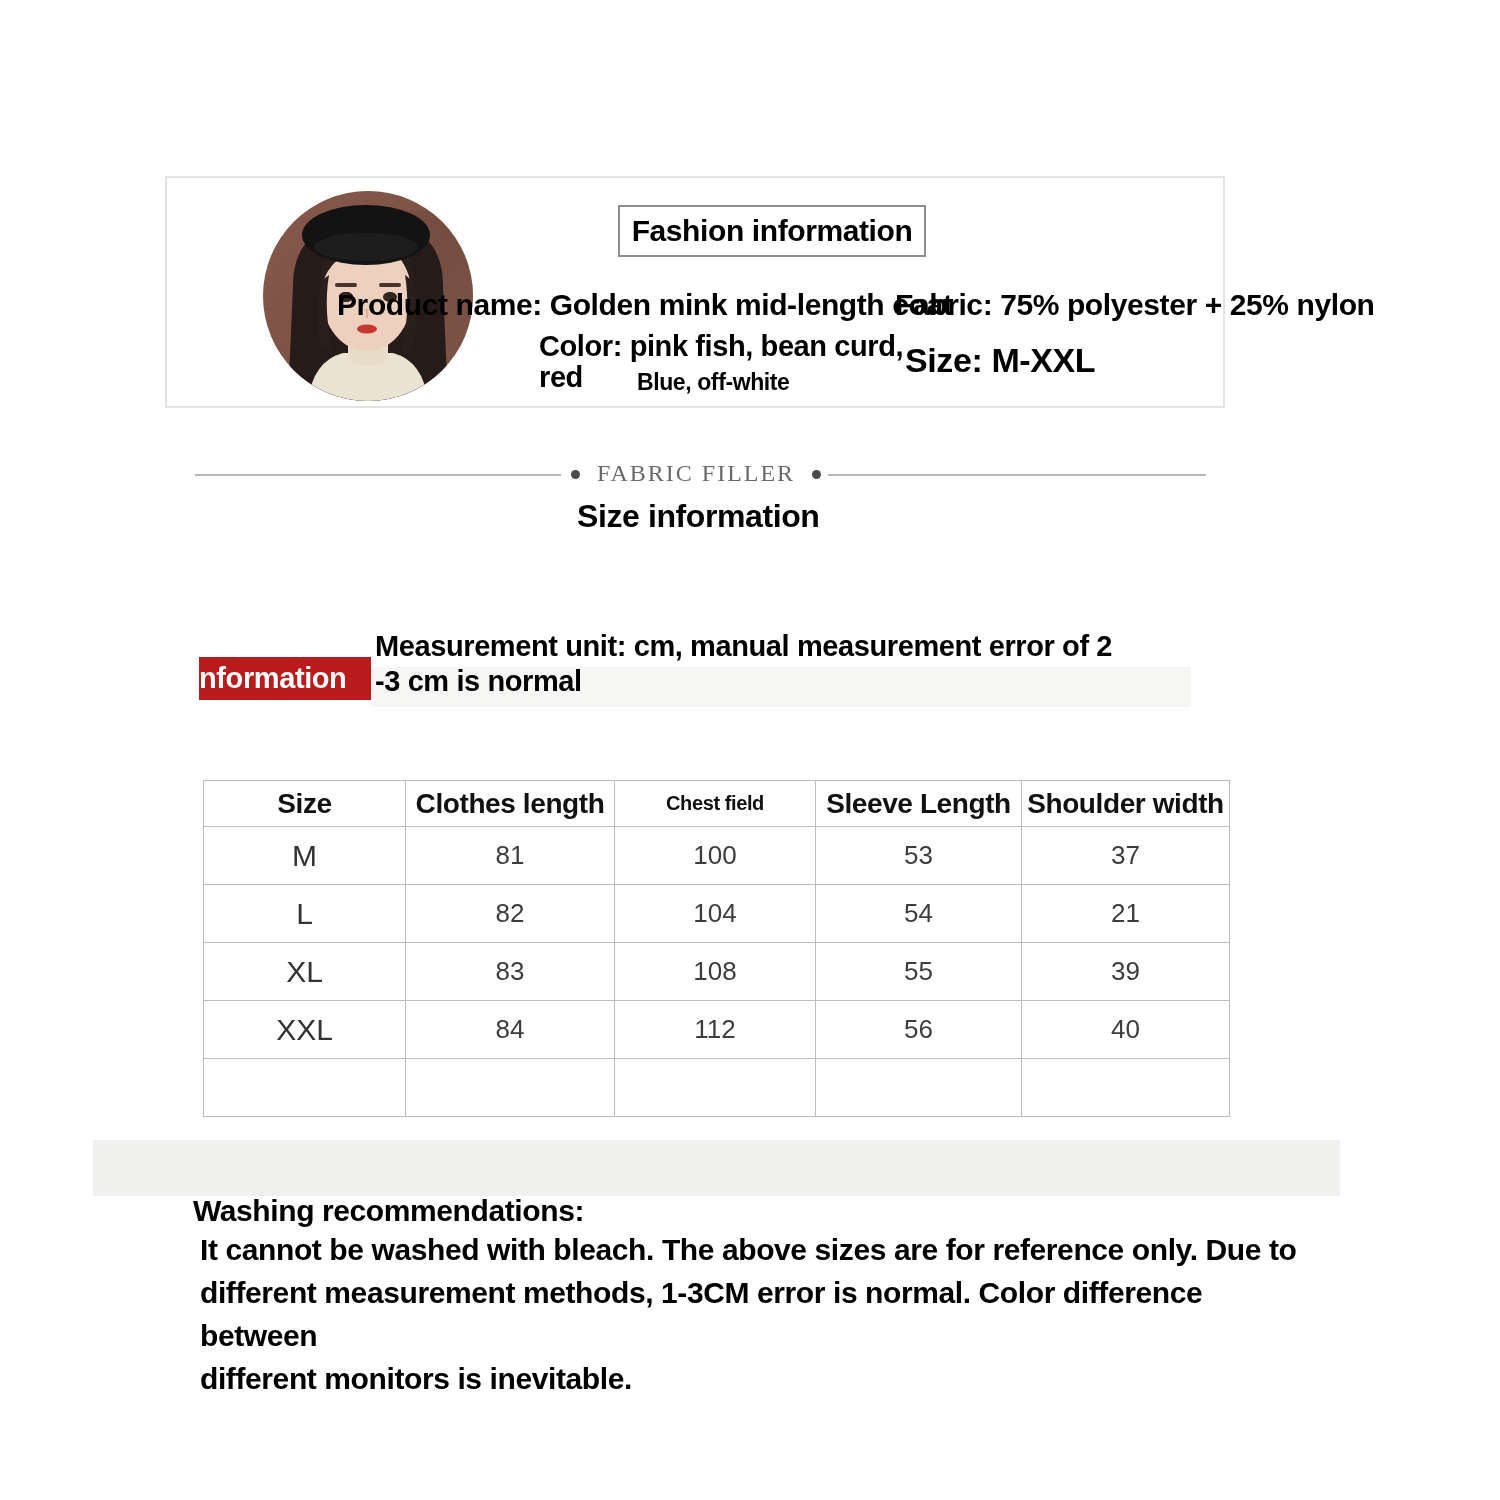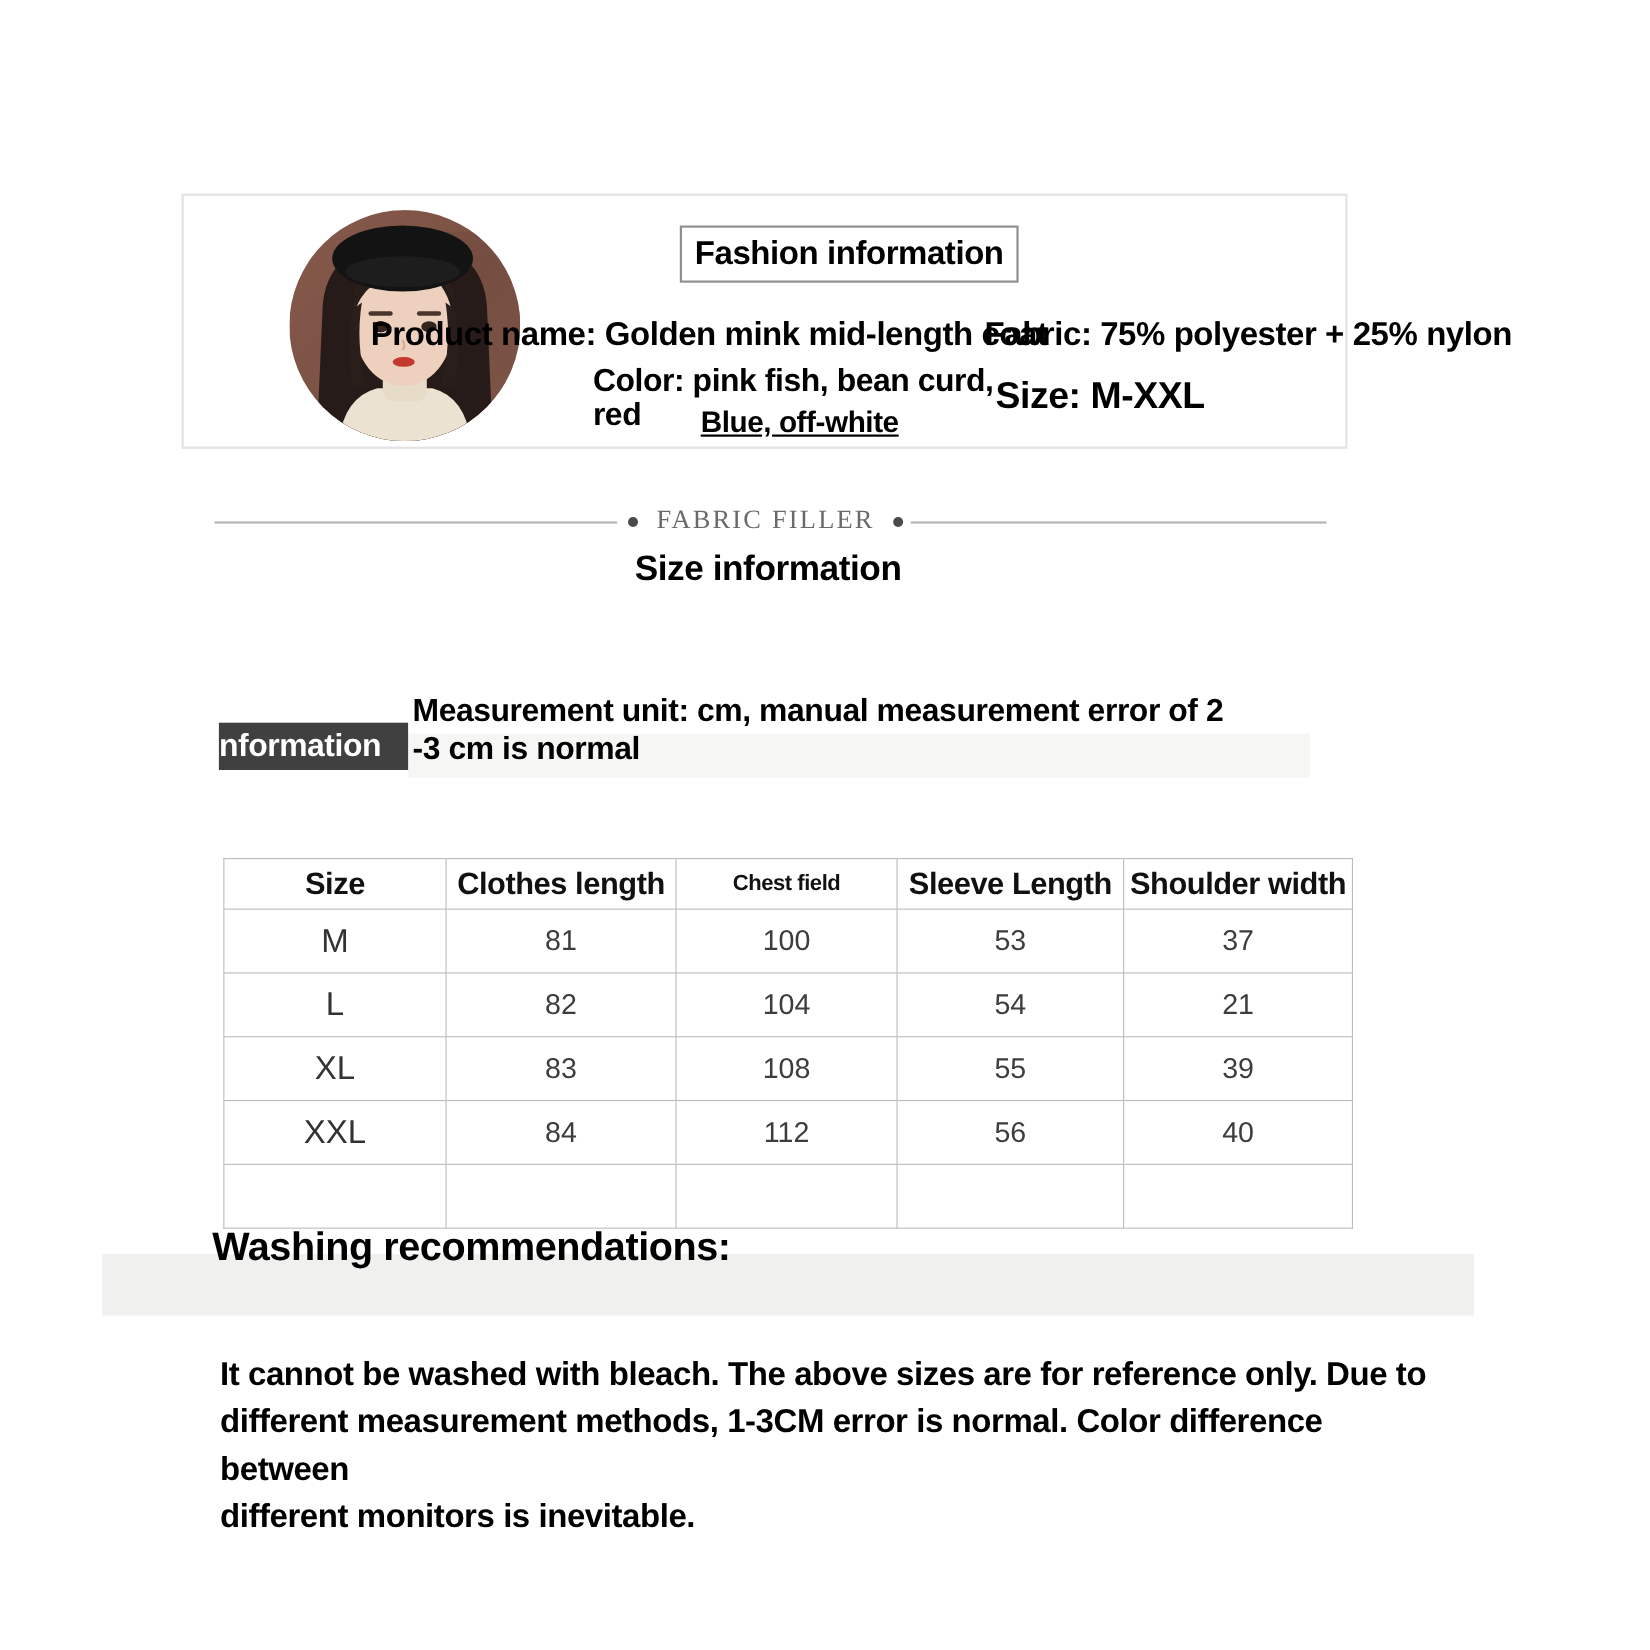--- a/index.html
+++ b/index.html
@@ -15,58 +15,58 @@
   .avatar-wrap { left:263px; top:191px; width:210px; height:210px; border-radius:50%; overflow:hidden; }
   .fashion-box {
     left:618px; top:205px; width:304px; height:48px; border:2px solid #8f8f8f;
     display:flex; align-items:center; justify-content:center;
     font-size:30px; font-weight:700; letter-spacing:-0.4px; background:#fff;
   }
   .product-name { left:337px; top:288px; font-size:30px; }
   .fabric-line  { left:895px; top:288px; font-size:30px; white-space:nowrap; }
   .color-line1  { left:539px; top:330px; font-size:29px; }
   .color-line2  { left:539px; top:361px; font-size:29px; }
-  .color-line3  { left:637px; top:369px; font-size:27px;text-decoration:underline; }
+  .color-line3  { left:637px; top:369px; font-size:23px; }
   .size-range   { left:905px; top:341px; font-size:34px; }
 
   
   .div-line { height:2px; background:#b5b5b5; top:474px; }
   .div-line.left  { left:195px; width:366px; }
   .div-line.right { left:828px; width:378px; }
   .div-dot { width:9px; height:9px; border-radius:50%; background:#4a4a4a; top:470px; }
   .div-dot.d1 { left:571px; }
   .div-dot.d2 { left:812px; }
   .div-label {
     left:596px; top:460px; width:200px; text-align:center;
     font-family:"Liberation Serif", serif; font-size:24px; color:#6a6a6a; letter-spacing:2px;
   }
   .size-info-title { left:577px; top:498px; font-size:32px; }
 
   
   .side-label {
-    left:199px; top:657px; width:172px; height:43px; background:#404040;
+    left:199px; top:657px; width:172px; height:43px; background:#b91c1c;
     color:#ffffff; font-size:29px; font-weight:700; line-height:43px;
     overflow:hidden; white-space:nowrap; letter-spacing:-0.4px;
   }
   .note-band { left:371px; top:667px; width:820px; height:40px; background:#f6f6f5; }
   .note-line1 { left:375px; top:630px; font-size:29px; }
   .note-line2 { left:375px; top:665px; font-size:29px; }
 
   
   .size-table { left:203px; top:758px; border-collapse:collapse; table-layout:fixed;margin-top:22px; }
   .size-table td, .size-table th { border:1px solid #bcbcbc; text-align:center; vertical-align:middle; padding:0; background:#fff; }
   .size-table th { height:45px; font-size:28px; font-weight:700; letter-spacing:-0.4px; color:#111; }
   .size-table th.small-head { font-size:20px; }
   .size-table td { height:57px; font-size:26px; color:#3d3d3d; }
   .size-table td.size-col { font-size:30px; color:#333; }
   .c0 { width:201px; } .c1 { width:208px; } .c2 { width:200px; } .c3 { width:205px; } .c4 { width:207px; }
 
   
   .wash-bar { left:93px; top:1140px; width:1247px; height:56px; background:#f0f0ee; }
-  .wash-title { left:193px; top:1112px; font-size:36px;text-align:center; }
+  .wash-title { left:193px; top:1194px; font-size:30px;text-align:center; }
   .wash-body { left:200px; top:1228px; width:1100px; font-size:30px; line-height:43px; }
 </style>
 </head>
 <body>
 
 <div class="page">
 
   <div class="abs info-box"></div>
 
   <div class="abs avatar-wrap">

